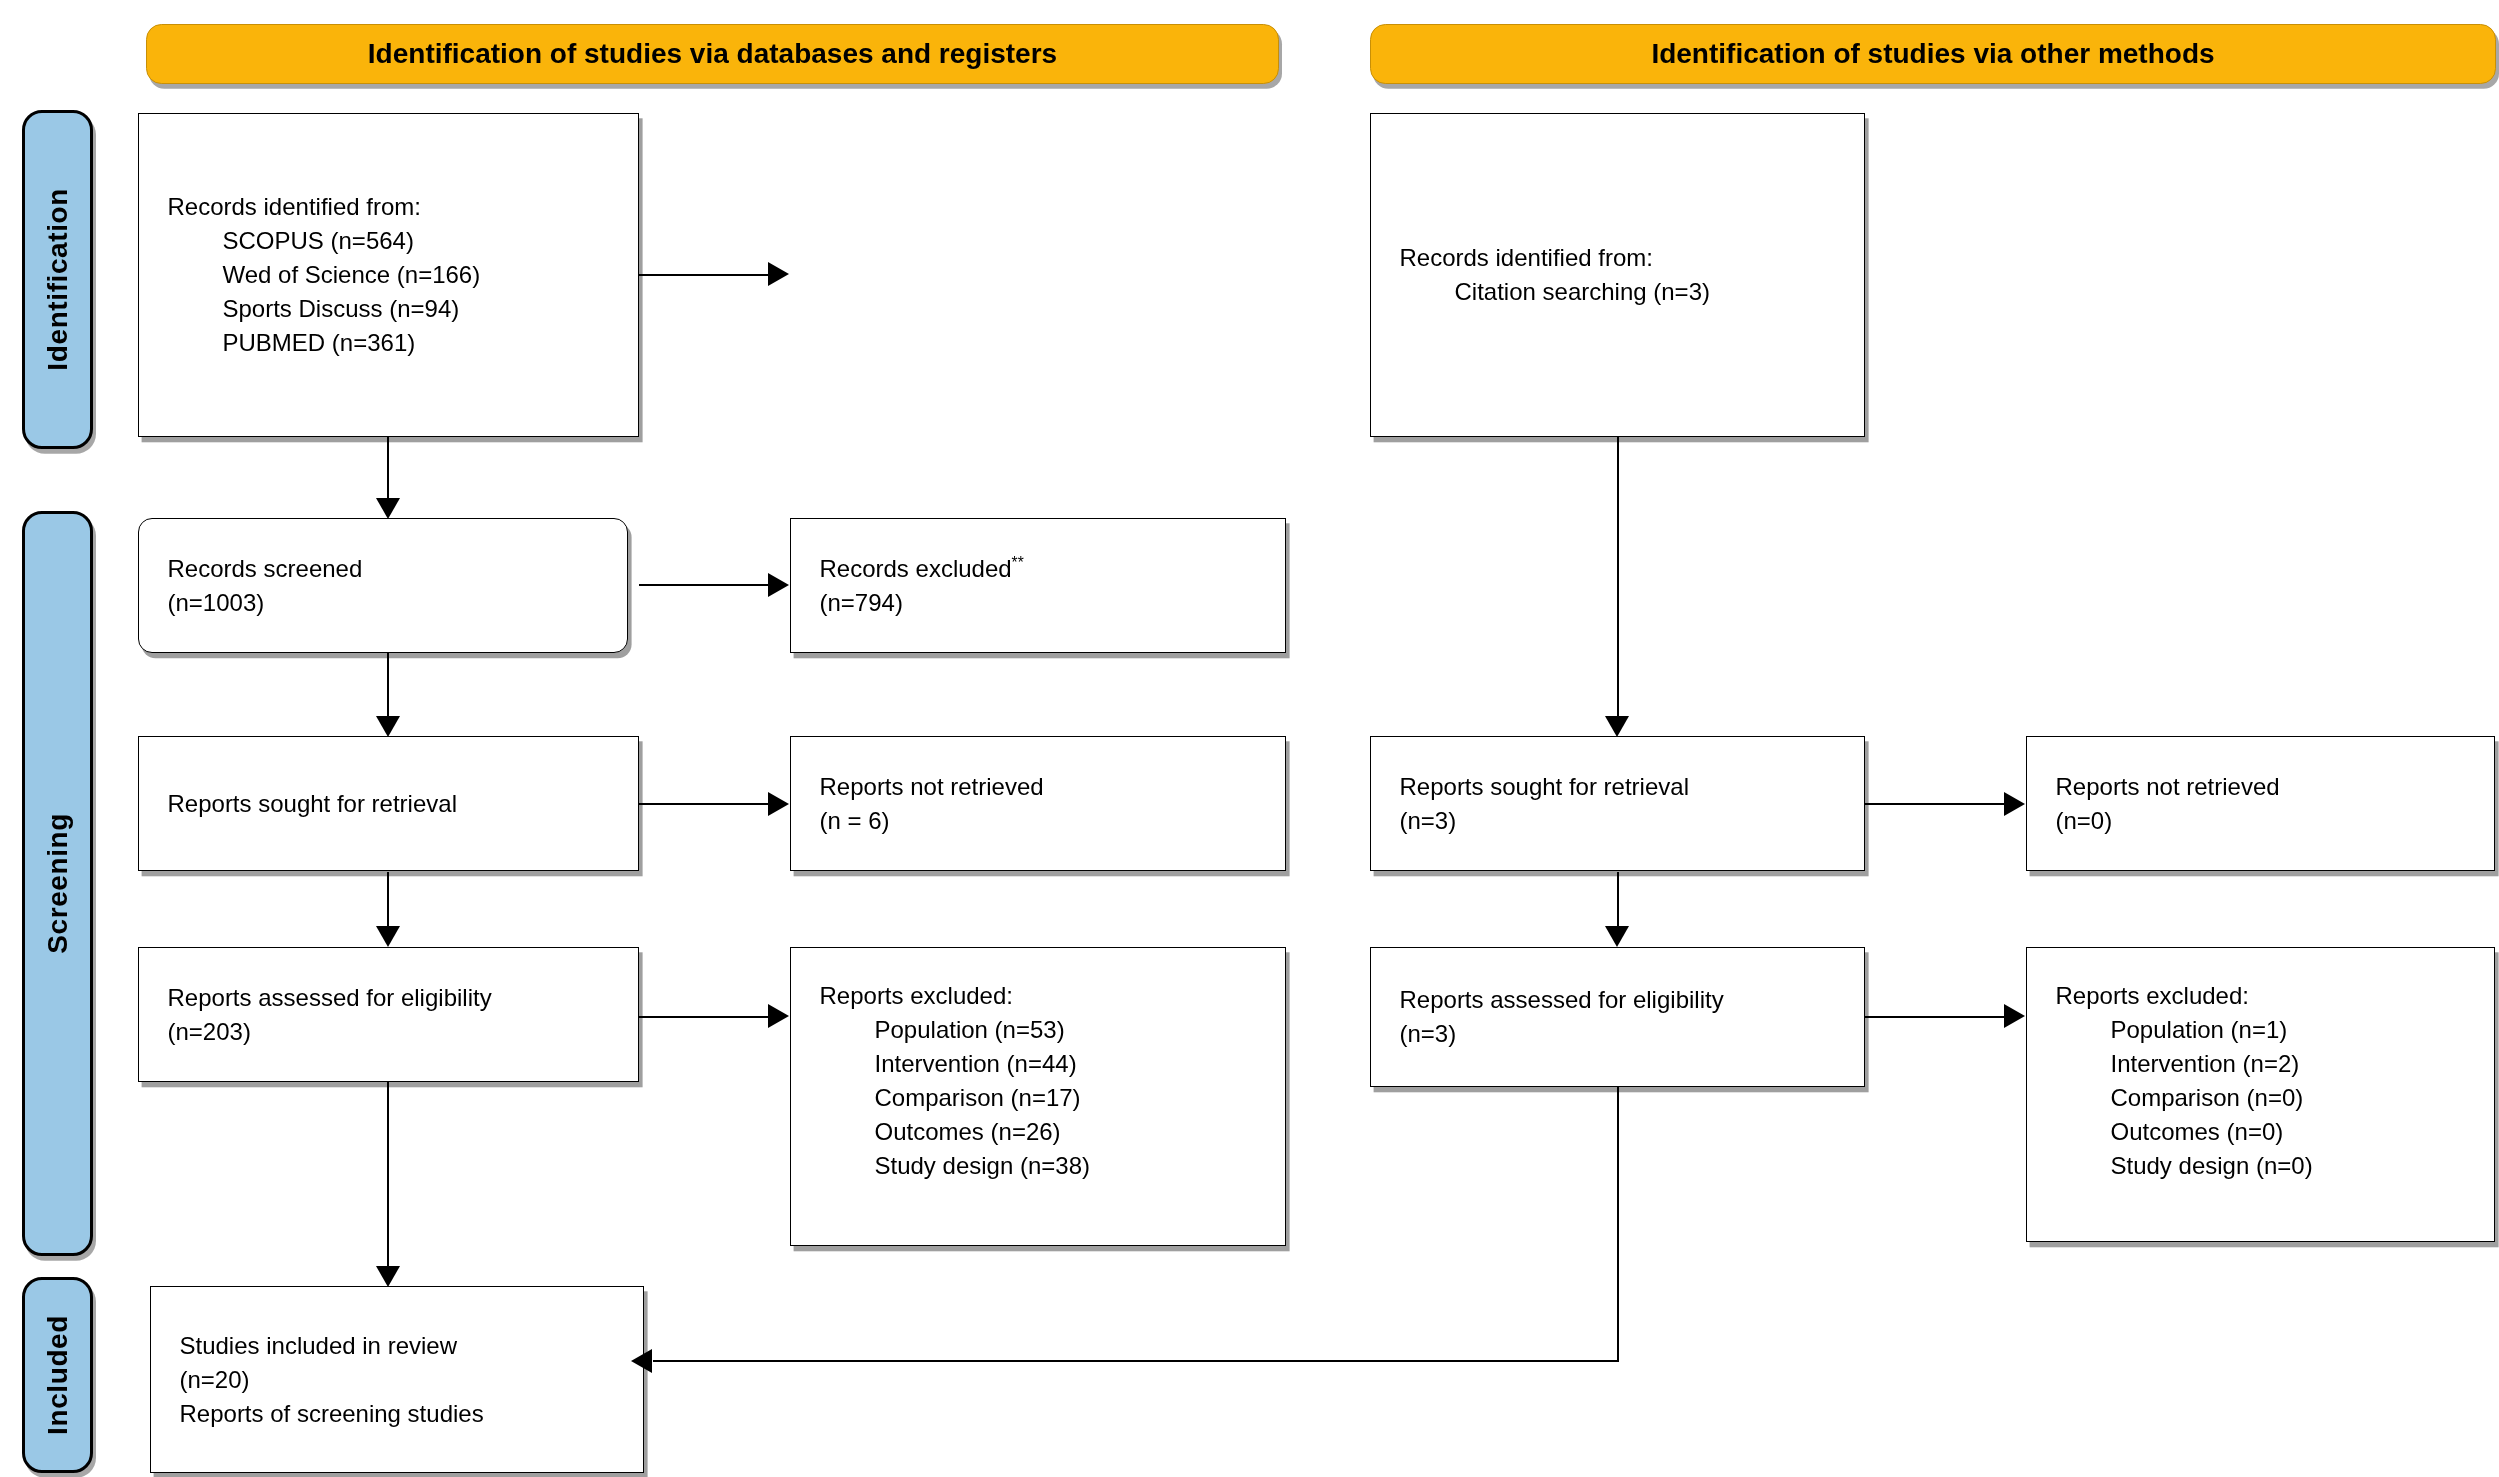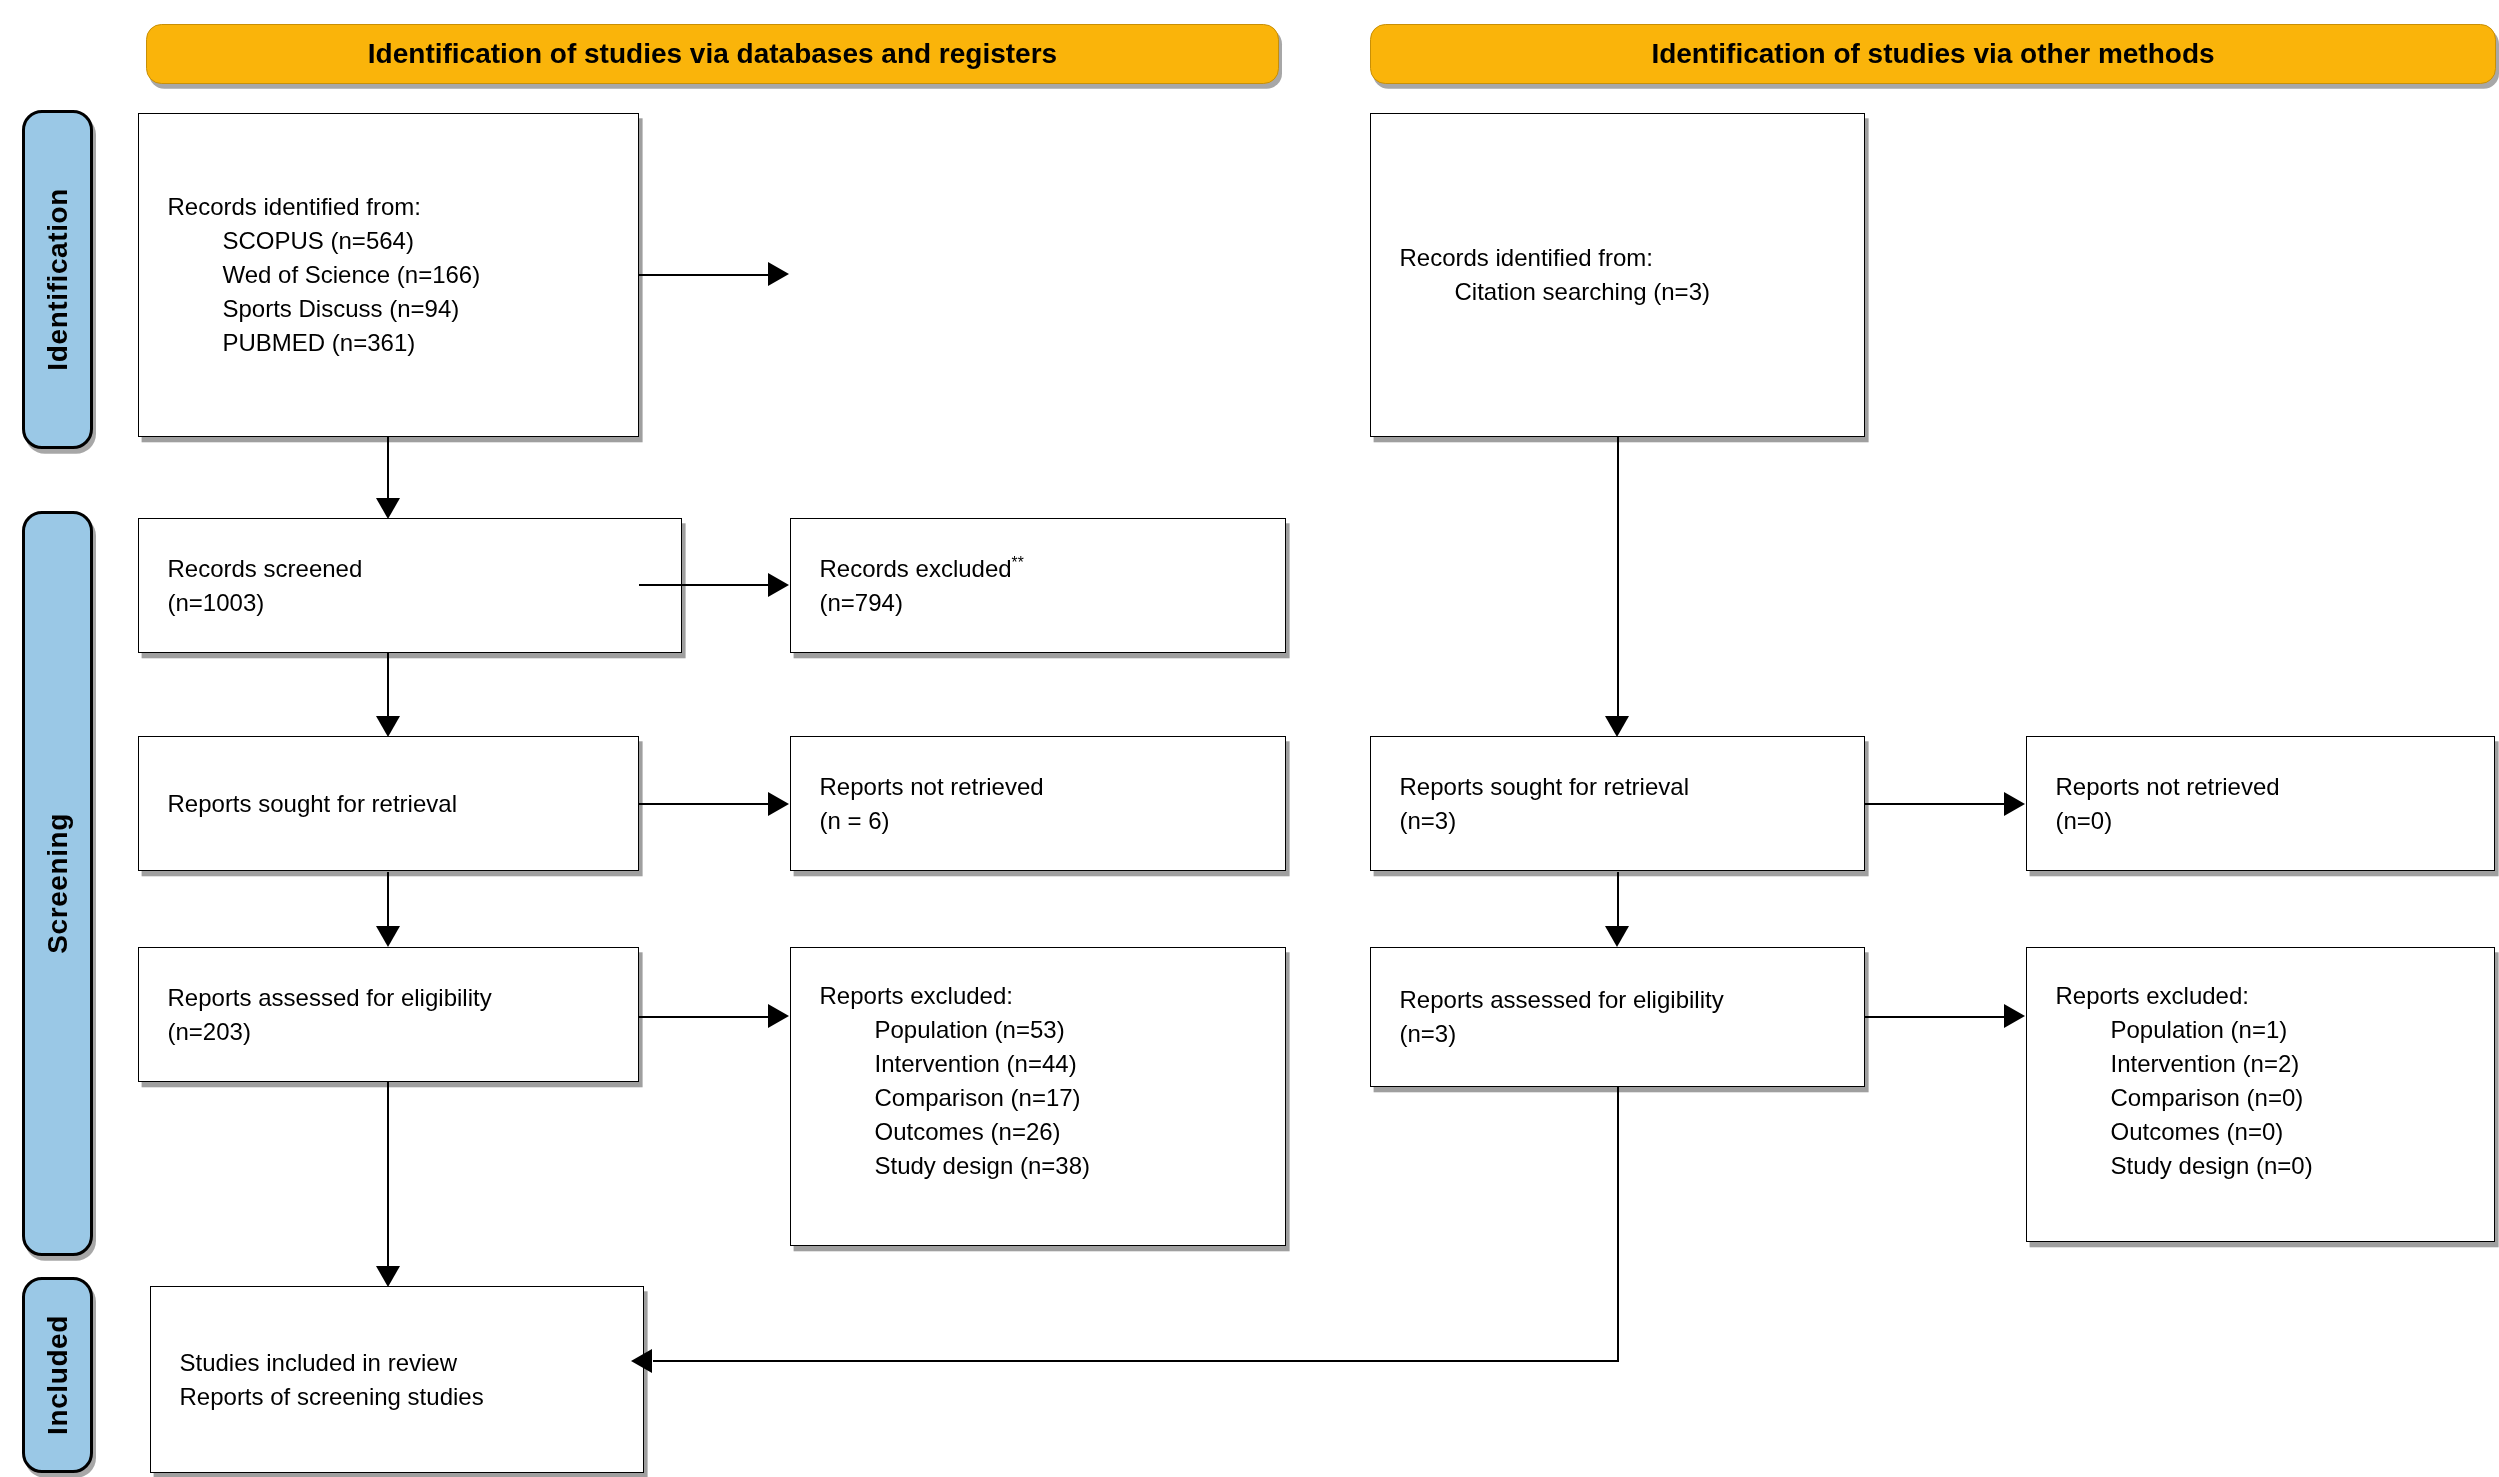--- a/index.html
+++ b/index.html
@@ -93,21 +93,21 @@
     <div class="indent">Sports Discuss (n=94)</div>
     <div class="indent">PUBMED (n=361)</div>
   </div>
 
 
   <div class="fbox" style="left:1370px;top:113px;width:495px;height:324px;">
     <div>Records identified from:</div>
     <div class="indent">Citation searching (n=3)</div>
   </div>
 
-  <div class="fbox" style="left:138px;top:518px;width:544px;height:135px;">
+  <div class="fbox" style="left:138px;top:518px;width:490px;height:135px;border-radius:14px;">
     <div>Records screened</div>
     <div>(n=1003)</div>
   </div>
 
   <div class="fbox" style="left:790px;top:518px;width:496px;height:135px;">
     <div><span>Records excluded</span><sup class="marks">**</sup></div>
     <div>(n=794)</div>
   </div>
 
   <div class="fbox" style="left:138px;top:736px;width:501px;height:135px;">
@@ -152,20 +152,21 @@
     <div>Reports excluded:</div>
     <div class="indent">Population (n=1)</div>
     <div class="indent">Intervention (n=2)</div>
     <div class="indent">Comparison (n=0)</div>
     <div class="indent">Outcomes (n=0)</div>
     <div class="indent">Study design (n=0)</div>
   </div>
 
   <div class="fbox" style="left:150px;top:1286px;width:494px;height:187px;">
     <div>Studies included in review</div>
+    <div>(n=20)</div>
     <div>Reports of screening studies</div>
   </div>
 
   <div class="vline" style="left:387px;top:437px;height:62px;"></div>
   <div class="arr-down" style="left:376px;top:498px;"></div>
 
   <div class="vline" style="left:387px;top:653px;height:63px;"></div>
   <div class="arr-down" style="left:376px;top:716px;"></div>
 
   <div class="vline" style="left:387px;top:872px;height:55px;"></div>

